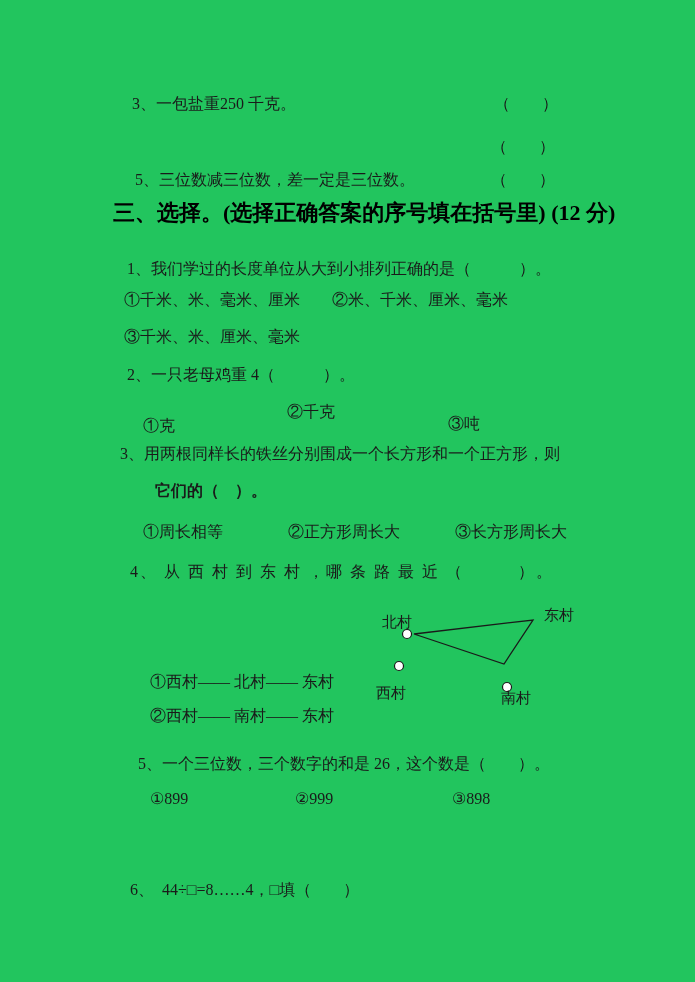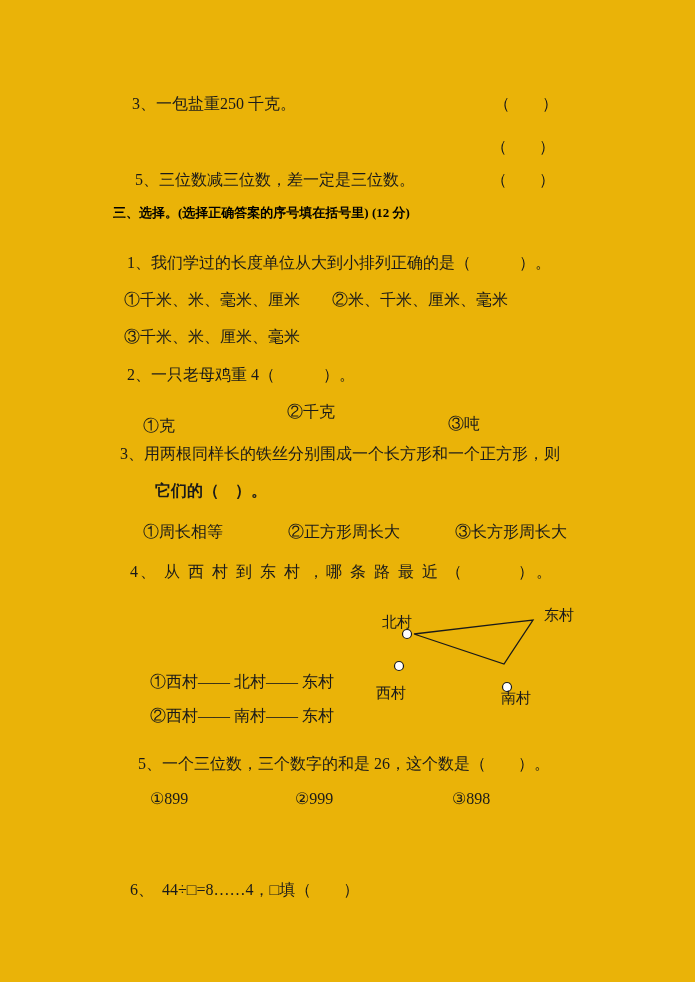--- a/index.html
+++ b/index.html
@@ -4,30 +4,30 @@
 <style>
   * { margin: 0; padding: 0; box-sizing: border-box; }
   html, body { background: #ffffff; }
   body {
     width: 695px; height: 982px;
     position: relative;
     font-family: "Liberation Serif", "DejaVu Serif", serif;
     color: #000;
     overflow: hidden;
   }
-  .page { position: absolute; inset: 0; background: #eab308; }
+  .page { position: absolute; inset: 0; background: #22c55e; }
   .line {
     position: absolute;
     font-size: 16px;
     line-height: 20px;
     white-space: pre;
     color: #1a1a1a;
   }
   .section-title {
-    font-size: 13px;
+    font-size: 22px;
     font-weight: bold;
     color: #000;
   }
   .spaced { letter-spacing: 2px; }
   .diagram { position: absolute; left: 368px; top: 598px; }
   .diagram text {
     font-family: "Liberation Serif", "DejaVu Serif", serif;
     font-size: 15px;
     fill: #1a1a1a;
   }
@@ -42,21 +42,21 @@
   <div class="line" style="left:132px; top:94px;">3、一包盐重250 千克。</div>
   <div class="line" style="left:494px; top:94px;">（　　）</div>
 
   <div class="line" style="left:491px; top:137px;">（　　）</div>
 
   <div class="line" style="left:135px; top:170px;">5、三位数减三位数，差一定是三位数。</div>
   <div class="line" style="left:491px; top:170px;">（　　）</div>
 
   <div class="line section-title" style="left:113px; top:203px;">三、选择。(选择正确答案的序号填在括号里) (12 分)</div>
 
-  <div class="line" style="left:127px; top:253px;">1、我们学过的长度单位从大到小排列正确的是（　　　）。</div>
+  <div class="line" style="left:127px; top:259px;">1、我们学过的长度单位从大到小排列正确的是（　　　）。</div>
   <div class="line" style="left:124px; top:327px;">③千米、米、厘米、毫米</div>
   <div class="line" style="left:124px; top:290px;">①千米、米、毫米、厘米　　②米、千米、厘米、毫米</div>
 
   <div class="line" style="left:127px; top:365px;">2、一只老母鸡重 4（　　　）。</div>
   <div class="line" style="left:143px; top:416px;">①克</div>
   <div class="line" style="left:287px; top:402px;">②千克</div>
   <div class="line" style="left:448px; top:414px;">③吨</div>
 
   <div class="line" style="left:120px; top:444px;">3、用两根同样长的铁丝分别围成一个长方形和一个正方形，则</div>
   <div class="line" style="left:155px; top:481px;font-weight:bold;">它们的（　）。</div>

